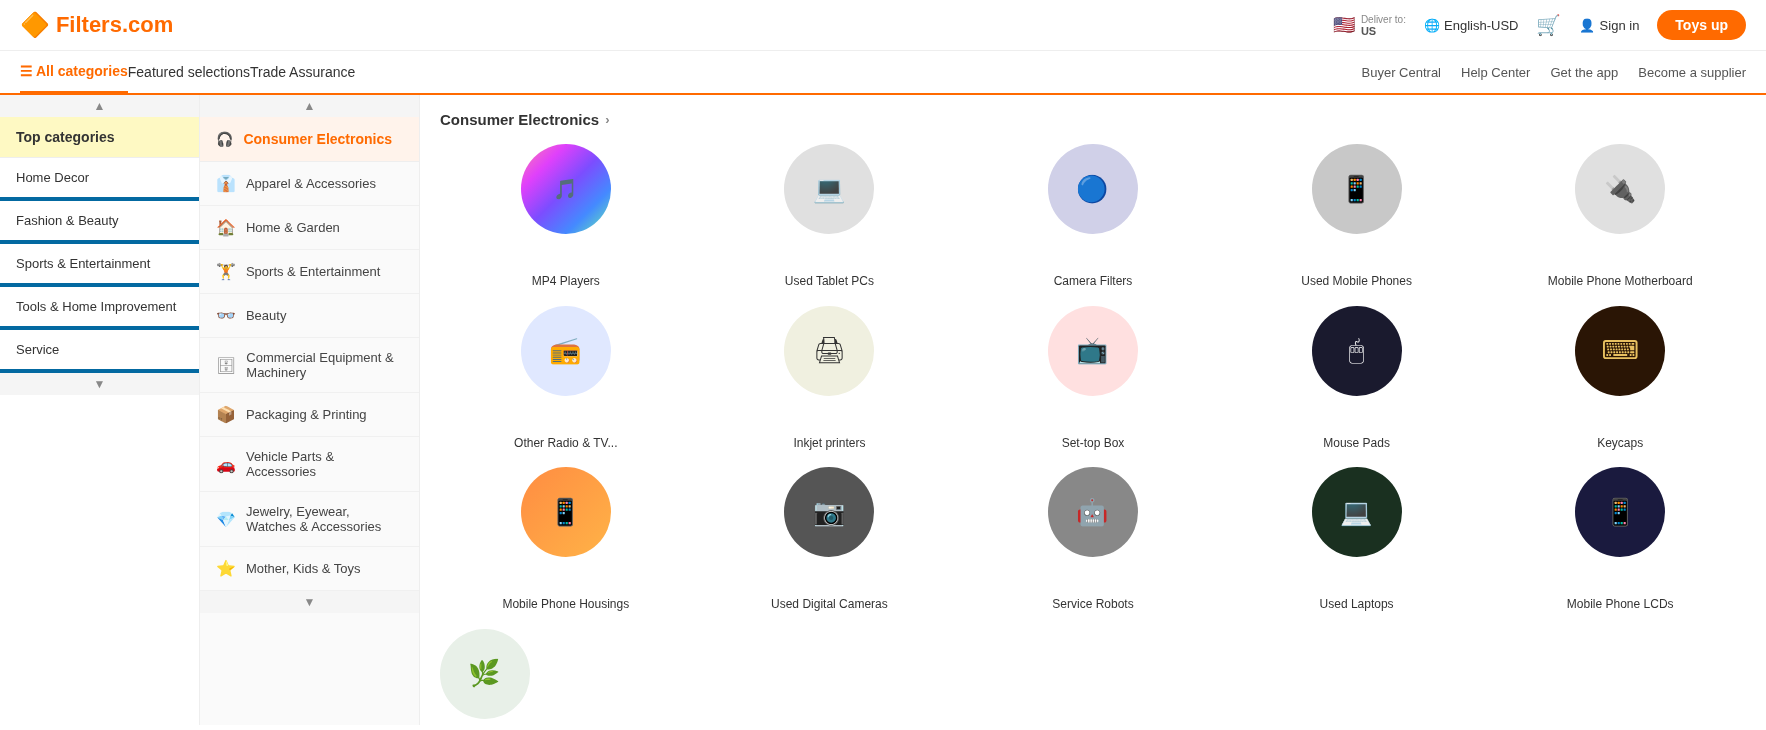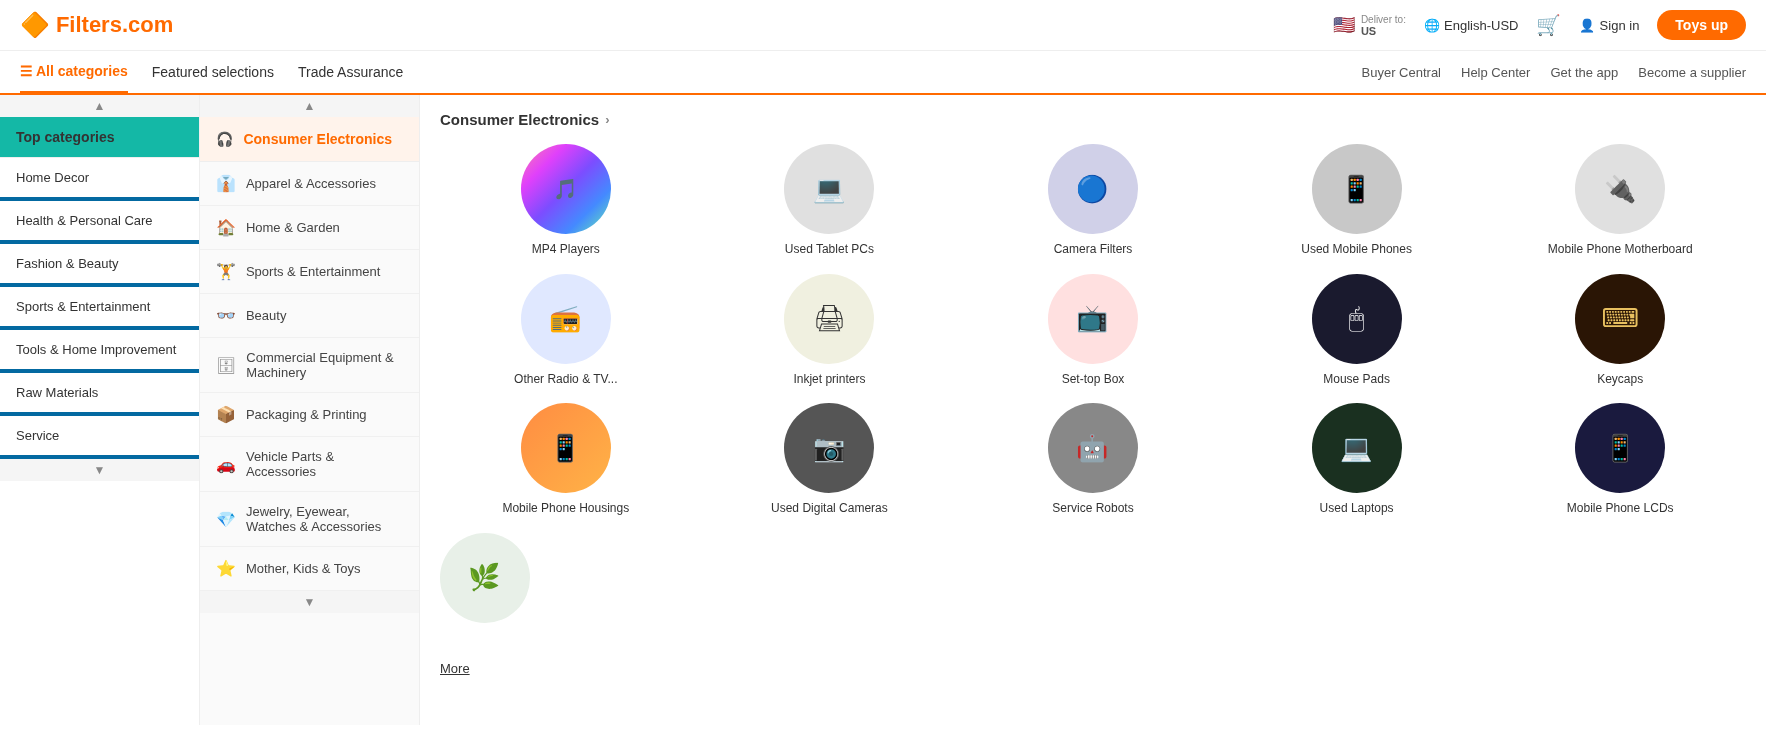--- a/index.html
+++ b/index.html
@@ -36,21 +36,21 @@
     }
 
     
     .navbar {
       display: flex;
       align-items: center;
       padding: 0 20px;
       border-bottom: 2px solid #ff6a00;
       position: relative;
     }
-    .nav-left { display: flex; align-items: center; gap: 24px; }
+    .nav-left { display: flex; align-items: center; }
     .nav-item { padding: 12px 0; font-size: 14px; cursor: pointer; color: #333; }
     .nav-item.active { border-bottom: 2px solid #ff6a00; color: #ff6a00; font-weight: bold; }
     .nav-right { margin-left: auto; display: flex; gap: 20px; padding-left: 16px; }
     .nav-link { font-size: 13px; color: #555; cursor: pointer; }
 
     
     .main-container {
       display: flex;
       height: calc(730px - 100px);
       overflow: hidden;
@@ -60,21 +60,21 @@
     .left-sidebar {
       width: 200px;
       border-right: 1px solid #eee;
       overflow-y: auto;
       flex-shrink: 0;
     }
     .sidebar-title {
       padding: 12px 16px;
       font-weight: bold;
       font-size: 14px;
-      background: #14b8a6;
+      background: #fef9c3;
       border-bottom: 1px solid #eee;
     }
     .sidebar-item {
       padding: 12px 16px;
       font-size: 13px;
       color: #333;
       cursor: pointer;
       border-bottom: 4px solid #0369a1;
     }
 
@@ -147,20 +147,21 @@
       background: #f0f0f0;
       display: flex;
       align-items: center;
       justify-content: center;
       font-size: 28px;
     }
     .product-label {
       font-size: 12px;
       color: #333;
       line-height: 1.3;
+      margin-top: 32px;
     }
 
     .more-link {
       text-decoration: underline;
       color: #333;
       font-size: 13px;
       cursor: pointer;
       margin-top: 26px;
       display: inline-block;
     }
@@ -232,33 +233,27 @@
 
 <div class="main-container">
 
   <div class="left-sidebar">
     <div class="scroll-arrow">▲</div>
     <div class="sidebar-title">Top categories</div>
     <div class="sidebar-item">
       <span>Home Decor</span>
     </div>
     <div class="sidebar-item">
-      <span>Health &amp; Personal Care</span>
-    </div>
-    <div class="sidebar-item">
       <span>Fashion &amp; Beauty</span>
     </div>
     <div class="sidebar-item">
       <span>Sports &amp; Entertainment</span>
     </div>
     <div class="sidebar-item">
       <span>Tools &amp; Home Improvement</span>
-    </div>
-    <div class="sidebar-item">
-      <span>Raw Materials</span>
     </div>
     <div class="sidebar-item">
       <span>Service</span>
     </div>
     <div class="scroll-arrow">▼</div>
   </div>
 
   <div class="middle-sidebar">
     <div class="scroll-arrow">▲</div>
     <div class="mid-category-header">

